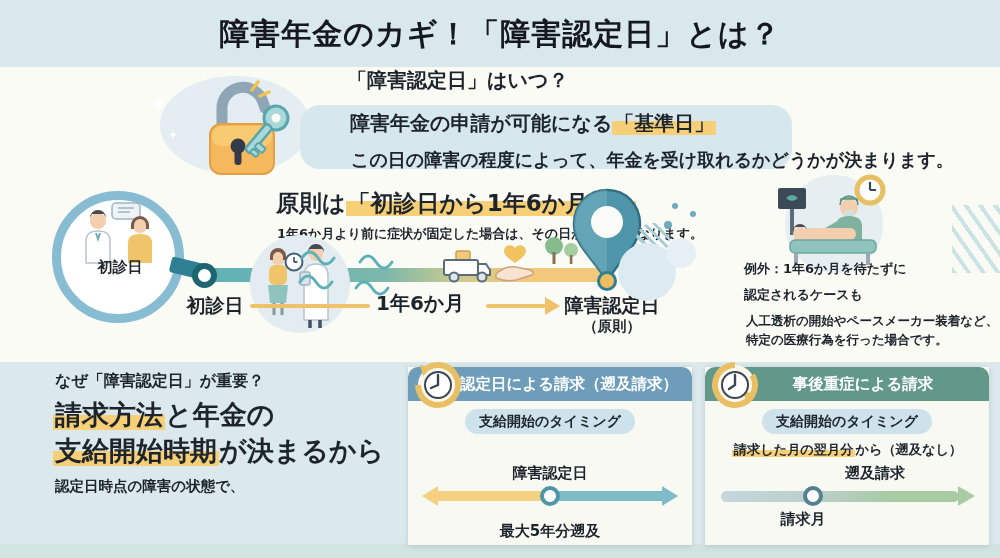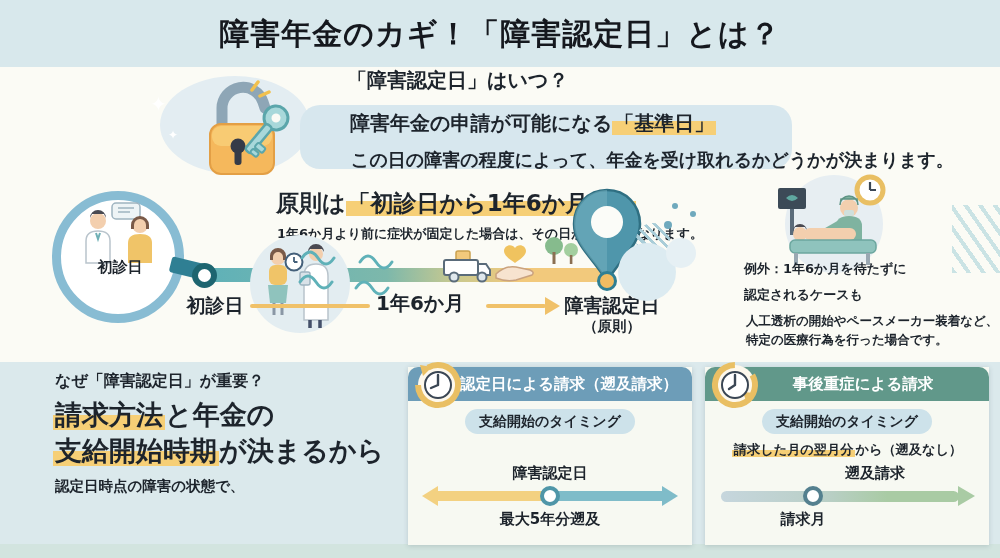--- a/index.html
+++ b/index.html
@@ -90,21 +90,21 @@
   .card-clock { position:absolute; left:4px; top:-8px; width:52px; height:52px; }
   .pill { position:absolute; left:50%; top:42px; transform:translateX(-50%); height:25px; line-height:25px;
           padding:0 14px; background:#cde2ea; border-radius:13px; font-size:14px; font-weight:800;
           white-space:nowrap;font-family:Liberation Serif, serif; }
   .timing { position:absolute; left:0; top:74px; width:100%; text-align:center; font-size:13.2px;
             font-weight:800; white-space:nowrap; }
   .axis-top { position:absolute; top:97px; font-size:15px; font-weight:800; }
   .card1 .axis-top { left:0; width:100%; text-align:center; }
   .card2 .axis-top { left:115px; width:110px; text-align:center; }
   .axis-bottom { position:absolute; top:143px; font-size:15px; font-weight:800; }
-  .card1 .axis-bottom { left:0; width:100%; text-align:center; }
+  .card1 .axis-bottom { left:0; width:100%; text-align:center;margin-top:12px; }
   .card2 .axis-bottom { left:48px; width:100px; text-align:center; }
 
   .arrow-row { position:absolute; left:14px; top:119px; width:256px; height:20px; }
   .bar1 { position:absolute; left:14px; top:5px; width:228px; height:10px;
           background:linear-gradient(90deg,#f3d181 0%,#f3d181 49%,#7fbcc9 51%,#7fbcc9 100%); }
   .head-left { position:absolute; left:0; top:0; width:0; height:0;
                border-right:16px solid #f3d181; border-top:10px solid transparent; border-bottom:10px solid transparent; }
   .head-right { position:absolute; right:0; top:0; width:0; height:0;
                 border-top:10px solid transparent; border-bottom:10px solid transparent; }
   .card1 .head-right { border-left:16px solid #7fbcc9; }

